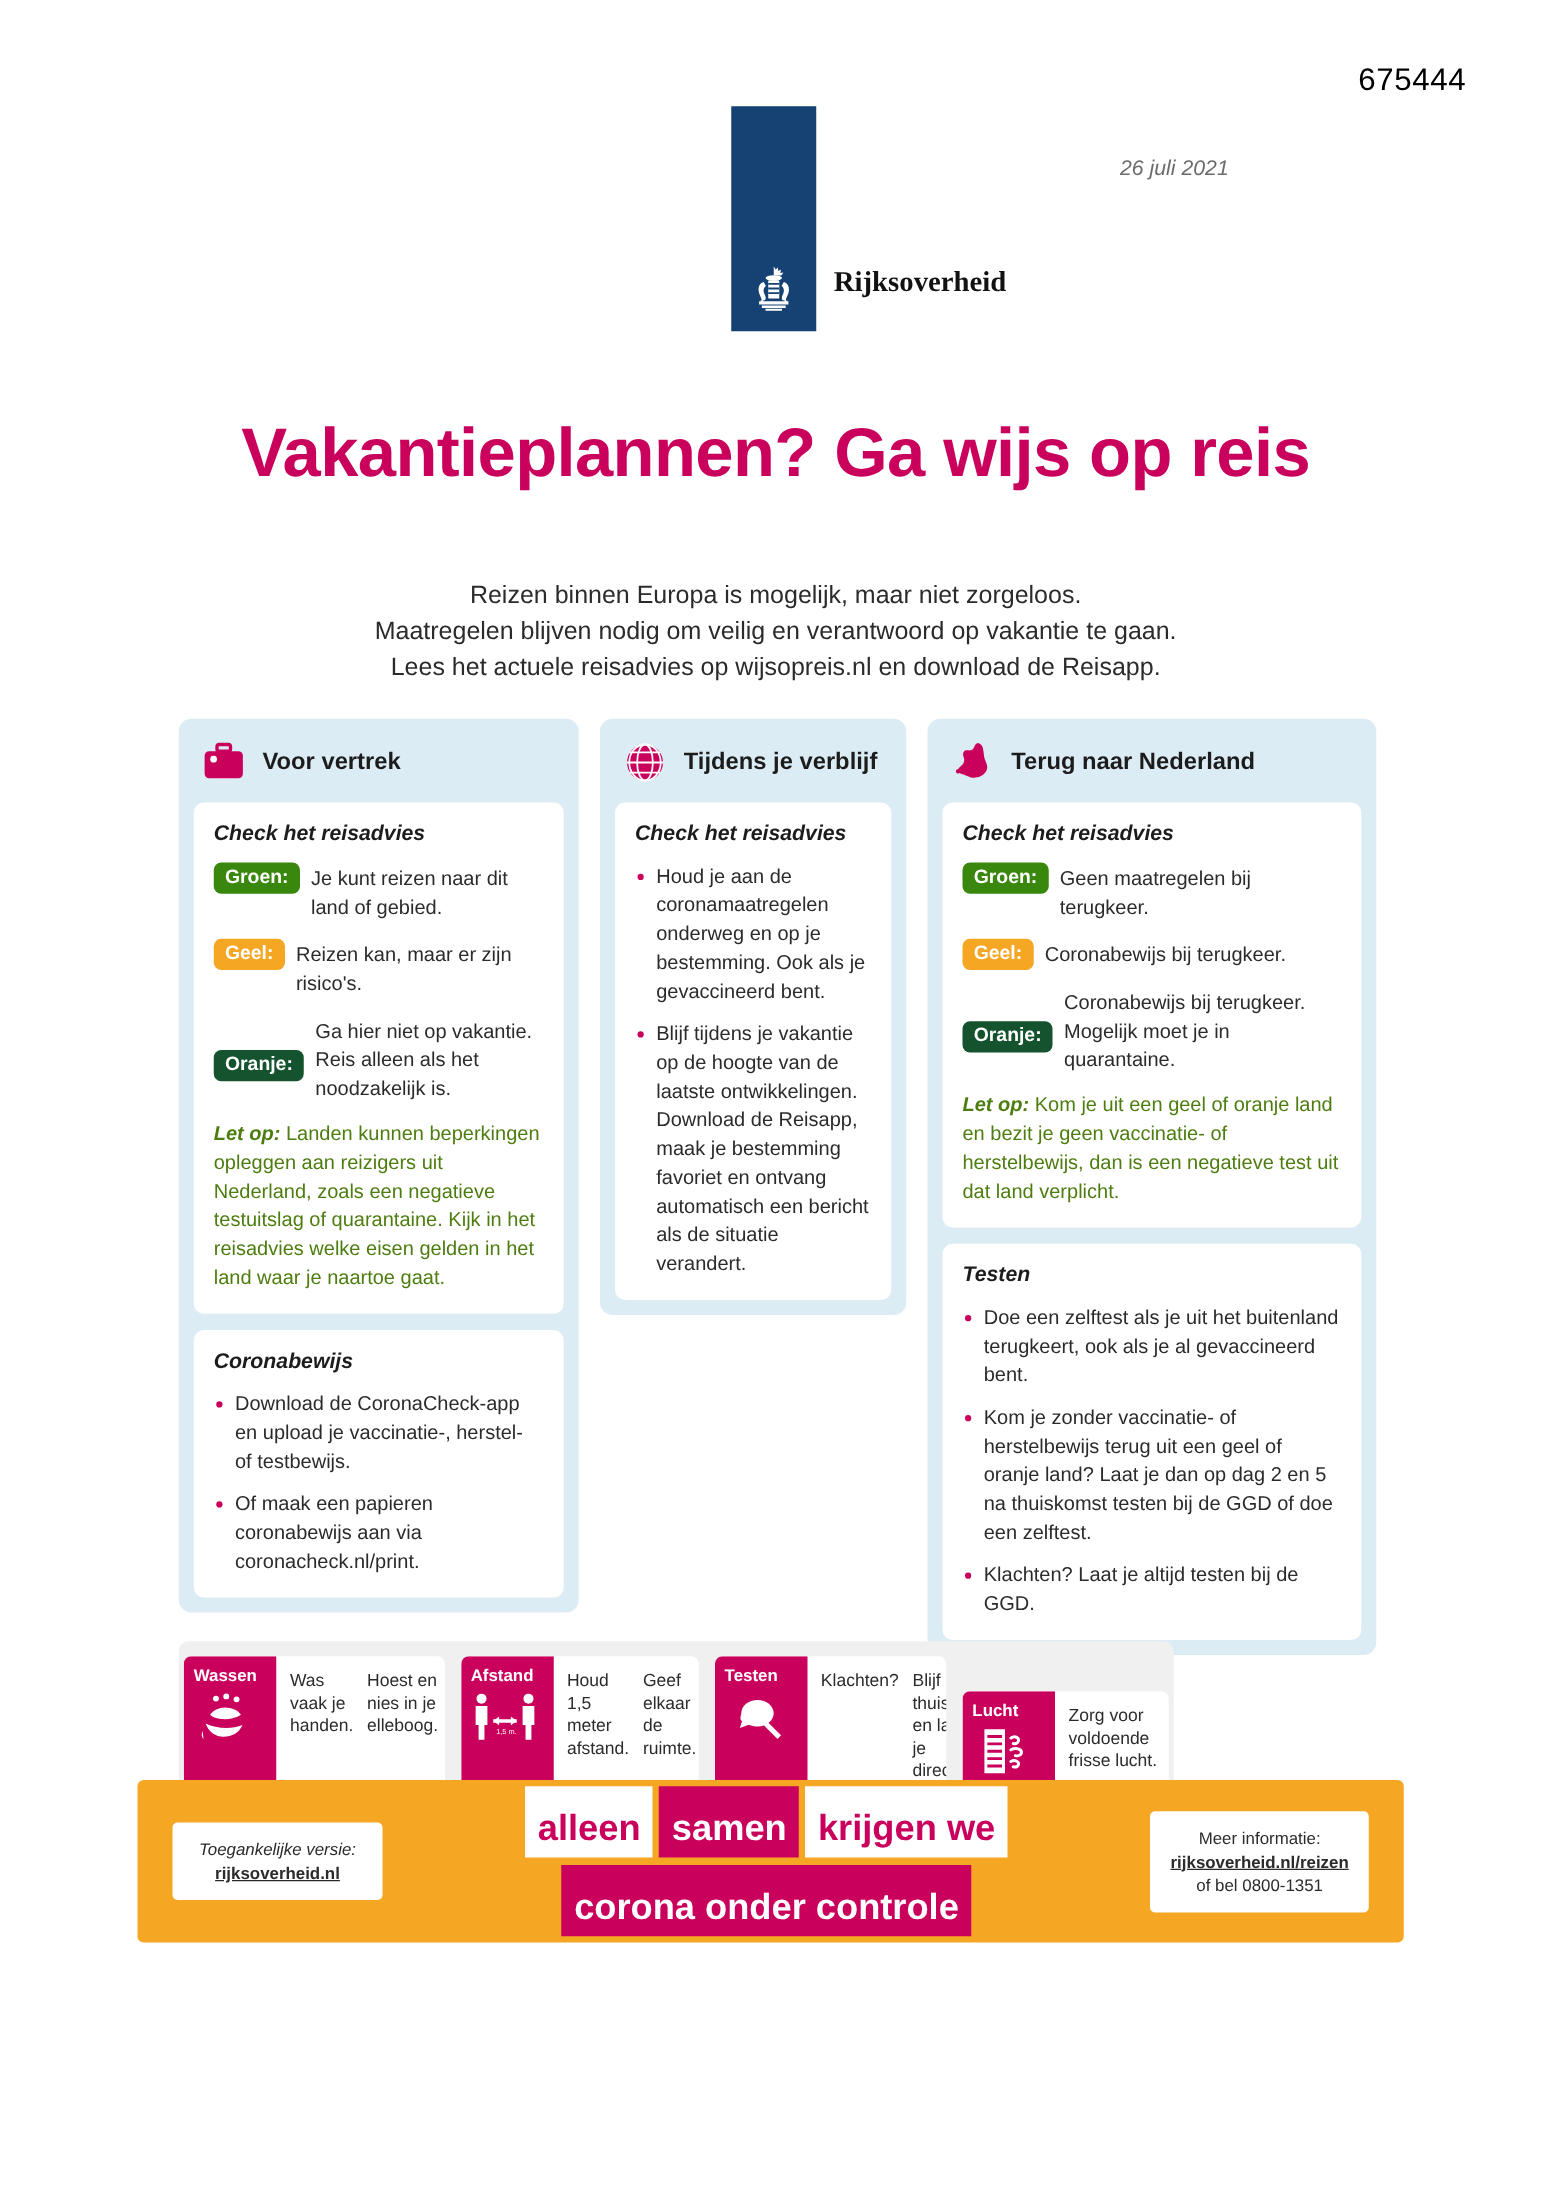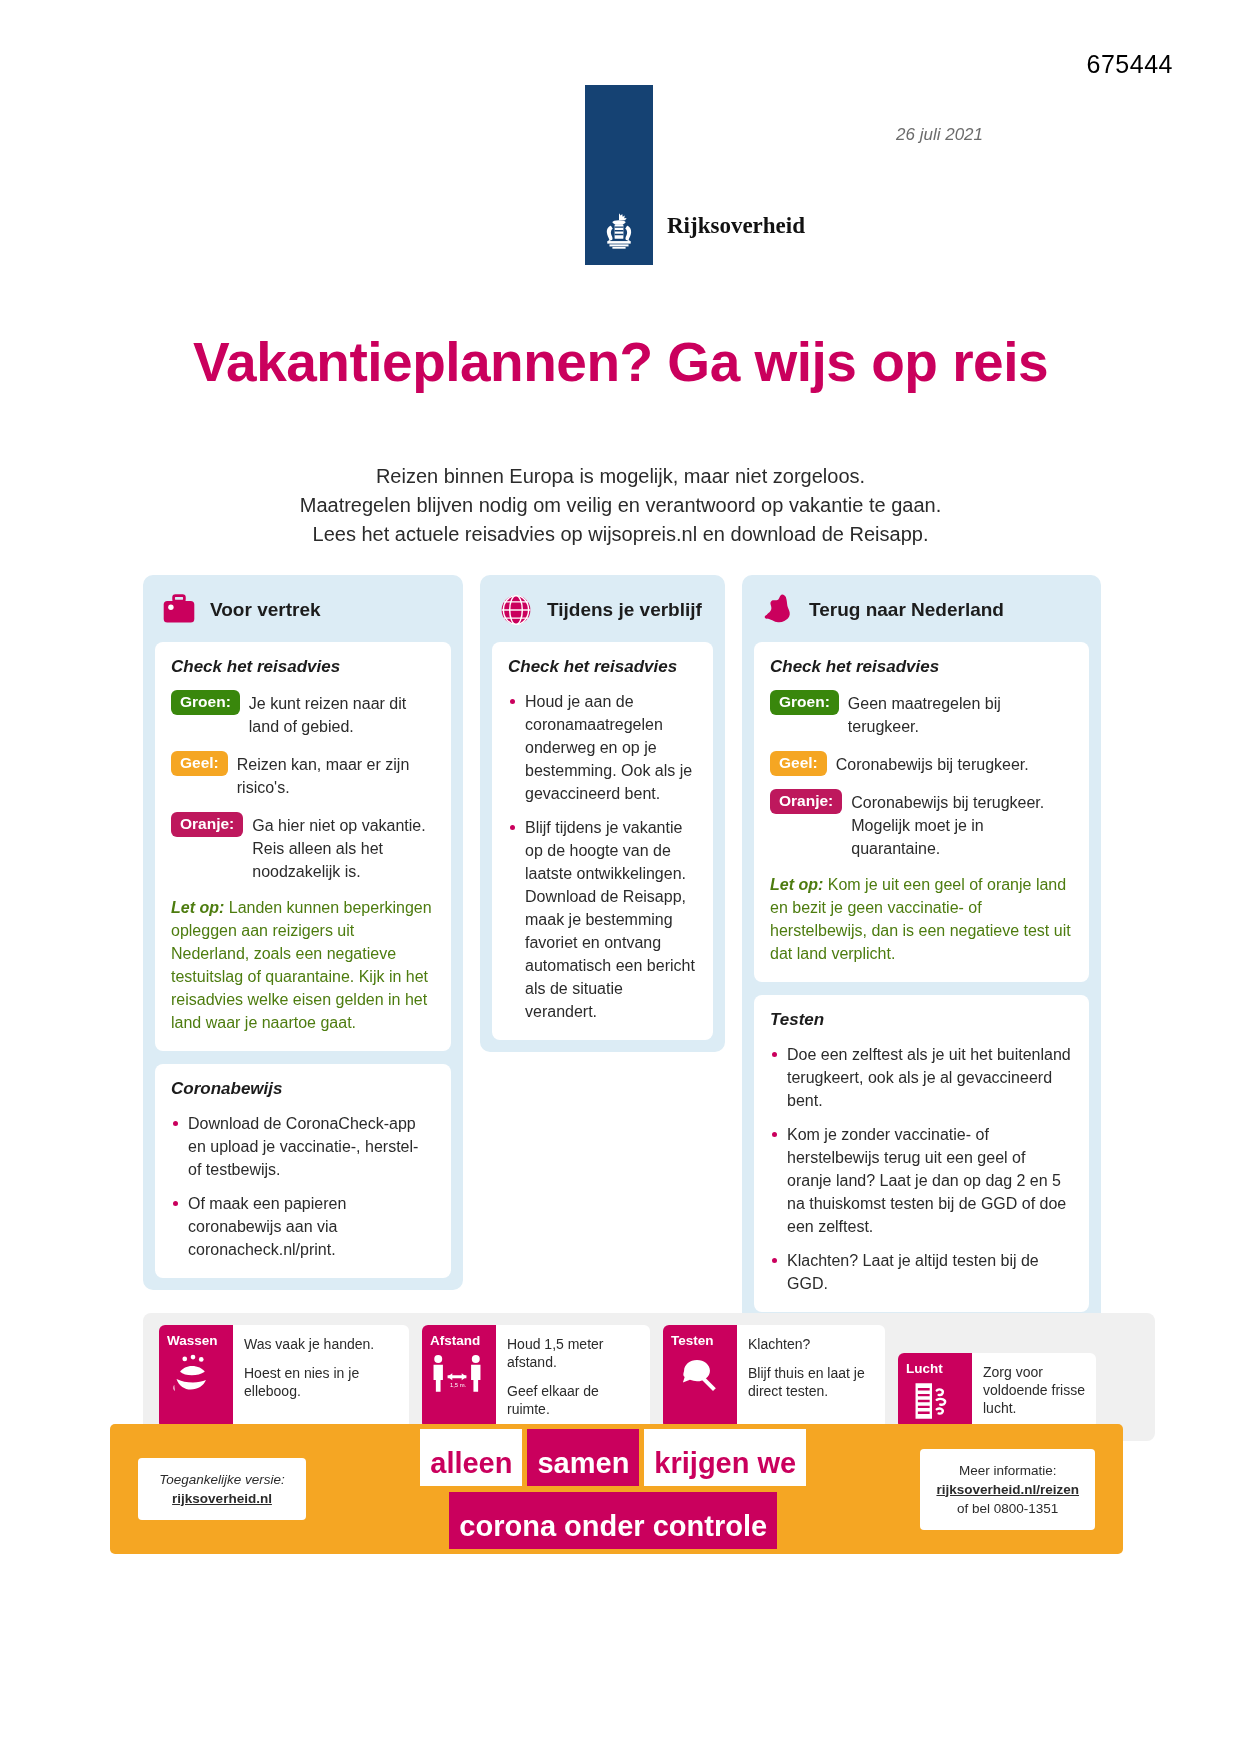--- a/index.html
+++ b/index.html
@@ -81,53 +81,53 @@
   
   .badge-row { display: flex; gap: 9px; margin-bottom: 13px; align-items: flex-start; }
   .badge-row:last-child { margin-bottom: 0; }
   .badge {
     flex: 0 0 auto; border-radius: 6px; color: #fff;
     font-size: 15.5px; font-weight: 700; padding: 3px 9px 4px 9px;
     line-height: 18px; white-space: nowrap;
   }
   .badge.groen  { background: #39870c; }
   .badge.geel   { background: #f5a623; }
-  .badge.oranje { background: #be185d; }
+  .badge.oranje { background: #14532d; margin-top: 28px; }
   .badge-txt { font-size: 16px; line-height: 23px; color: #2b2b2b; padding-top: 2px; }
 
   .note { font-size: 16px; line-height: 23px; color: #4d7c0f; margin-top: 6px; }
   .note b { font-weight: 700; font-style: italic; }
 
   ul.bullets { list-style: none; margin: 0; padding: 0; }
   ul.bullets li {
     position: relative; padding-left: 17px; margin-bottom: 11px;
     font-size: 16px; line-height: 23px; color: #2b2b2b;
   }
   ul.bullets li:last-child { margin-bottom: 0; }
   ul.bullets li::before {
     content: ""; position: absolute; left: 2px; top: 9px;
     width: 5px; height: 5px; border-radius: 50%; background: #ca005d;
   }
 
   
   .measures {
     position: absolute; top: 1313px; left: 143px;
-    width: 1012px; background: #f0f0f0; border-radius: 8px;
-    padding: 12px 16px; display: flex; gap: 13px;
+    width: 796px; background: #f0f0f0; border-radius: 8px;
+    padding: 12px 4px; display: flex; gap: 13px;
   }
   .measure { display: flex; background: #fff; border-radius: 6px; overflow: hidden; }
   .m-1 { width: 250px; } .m-2 { width: 228px; }
   .m-3 { width: 222px; } .m-4 { width: 198px; margin-top: 28px; }
   .m-icon {
     flex: 0 0 74px; background: #ca005d; color: #fff;
     padding: 8px 6px 8px 8px; display: flex; flex-direction: column; gap: 5px;
   }
   .m-icon .m-label { font-size: 13.5px; font-weight: 700; line-height: 15px; }
   .m-icon svg { display: block; }
-  .m-body { padding: 10px 9px 8px 11px; display: flex; flex-direction: column; gap: 11px; }
+  .m-body { padding: 10px 9px 8px 11px; display: flex; flex-direction: row; gap: 11px; }
   .m-body span { font-size: 14px; line-height: 18px; color: #2b2b2b; }
 
   
   .footer {
     position: absolute; top: 1424px; left: 110px;
     width: 1013px; height: 130px; background: #f5a623; border-radius: 5px;
     display: flex; align-items: center; justify-content: space-between;
     padding: 0 28px;
   }
   .f-box {

